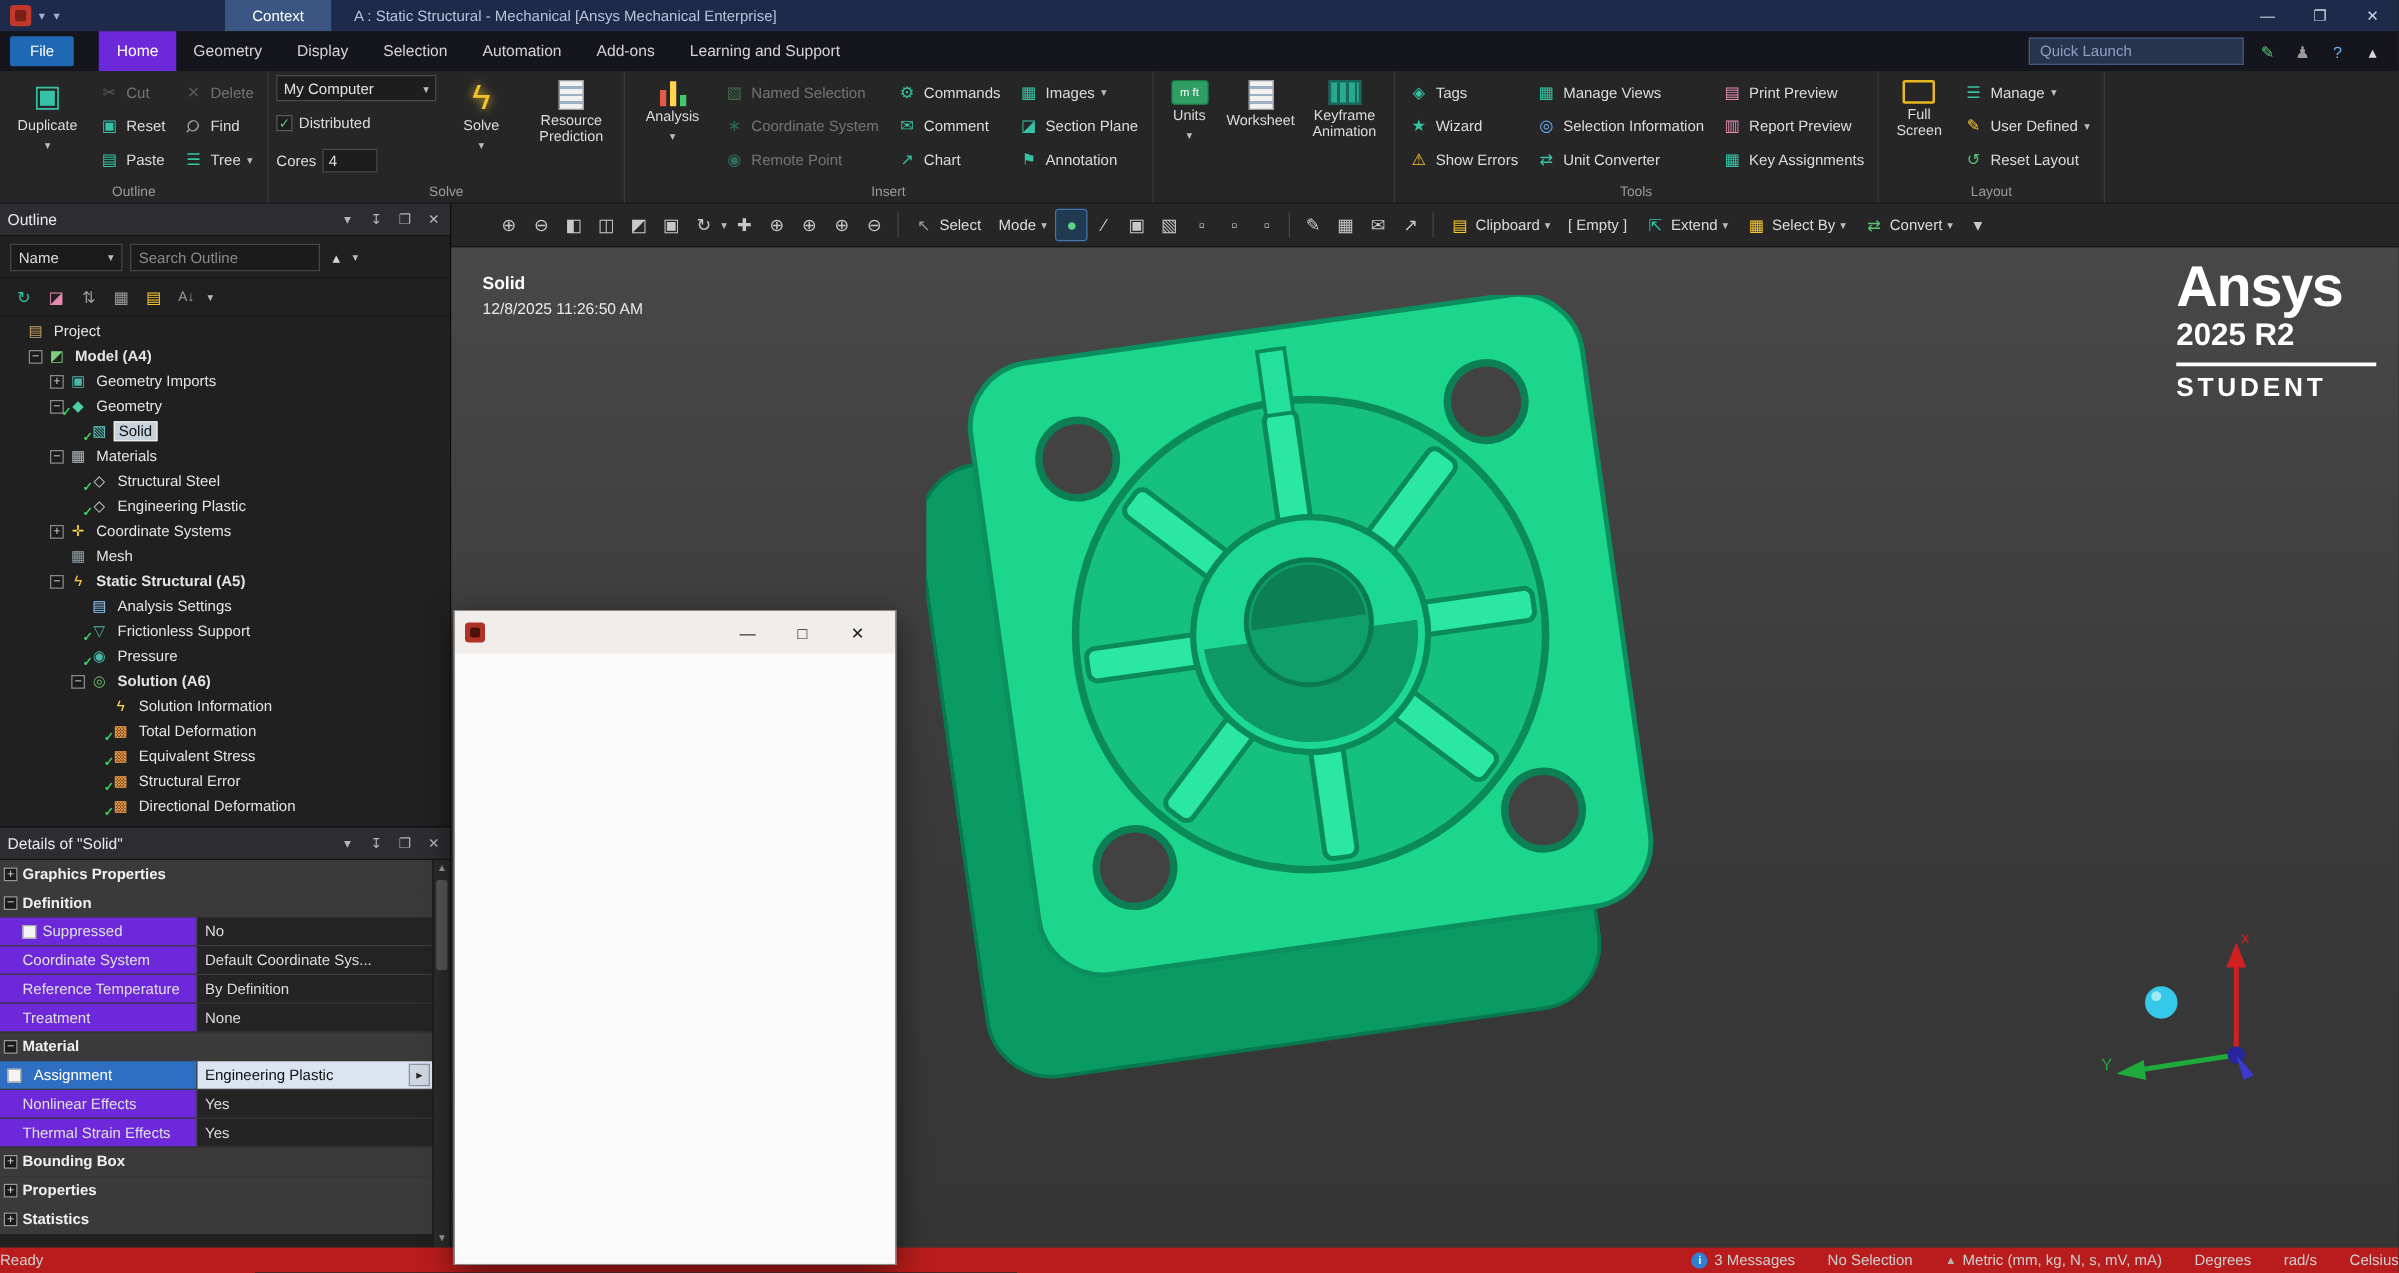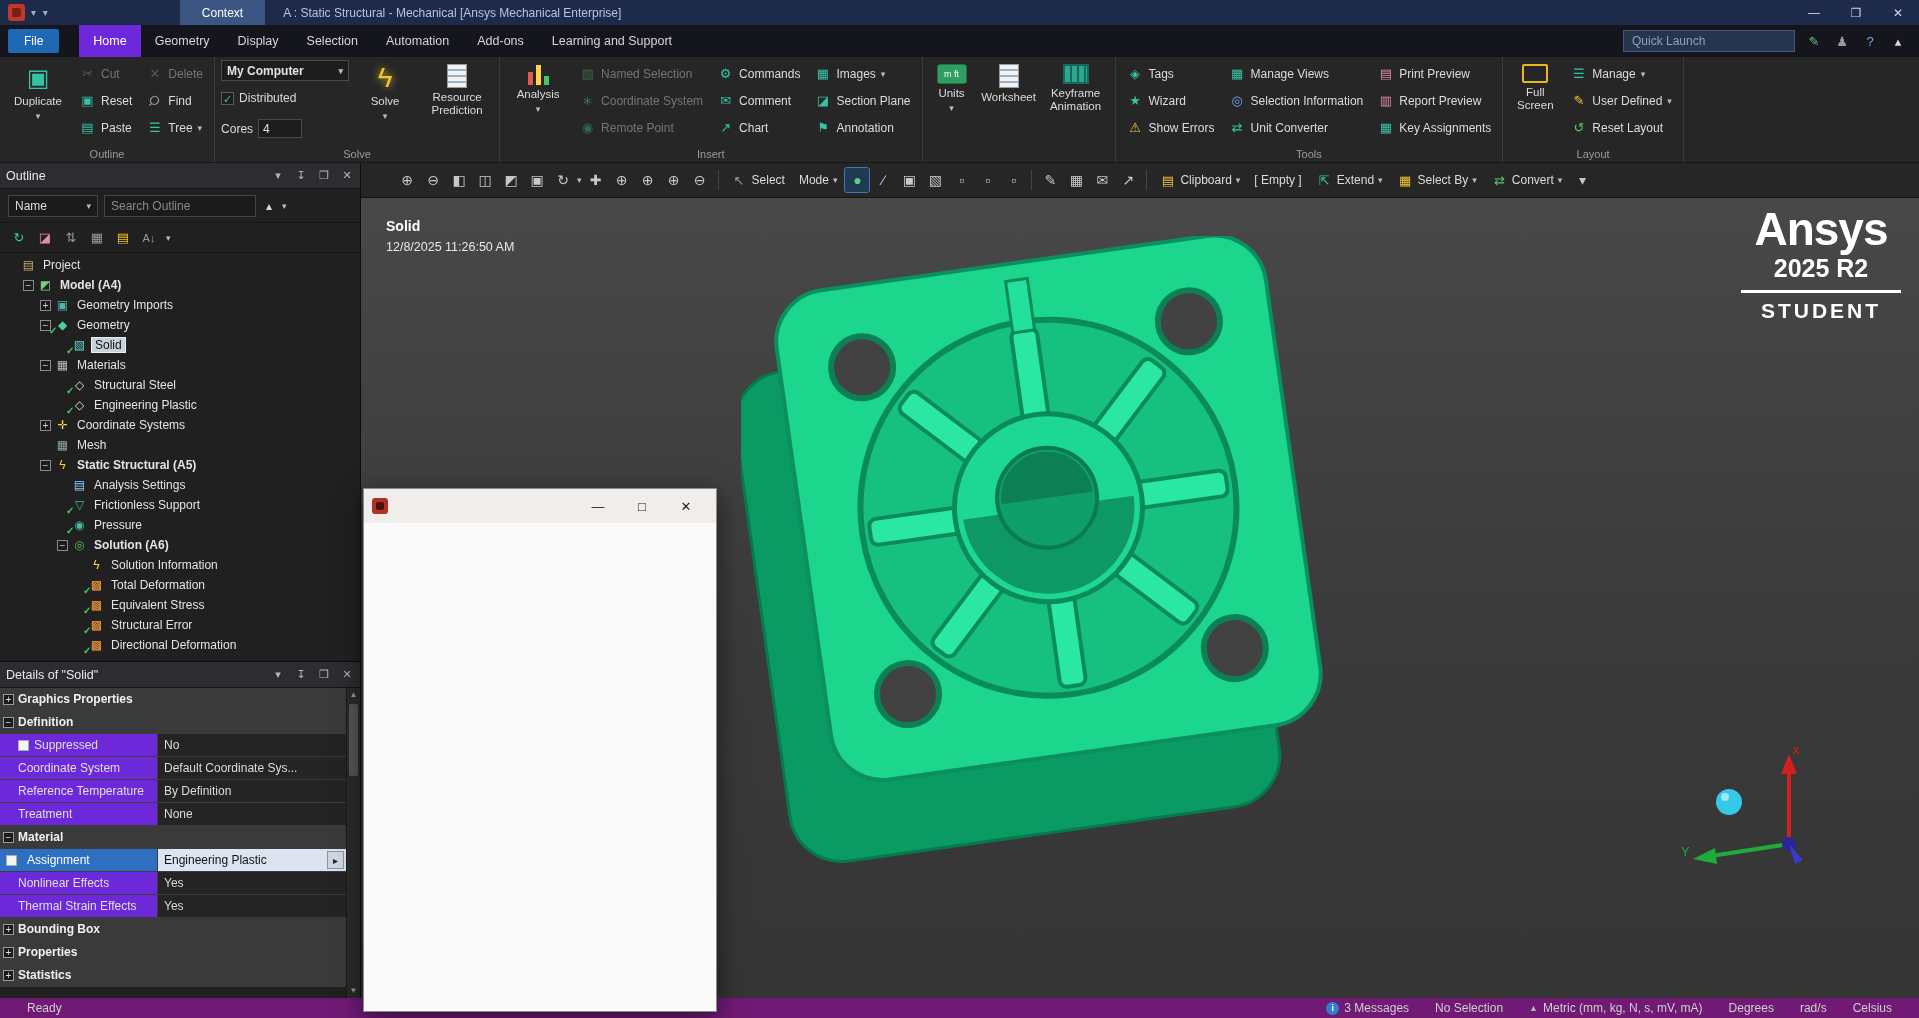--- a/index.html
+++ b/index.html
@@ -31,21 +31,21 @@
   .rgroup { position:relative; border-right:1px solid #3a3a3a; padding:3px 6px 18px 6px; display:flex; gap:4px; }
   .glabel { position:absolute; bottom:2px; left:0; right:0; text-align:center; color:#9b9b9b; font-size:11px; }
   .rcol { display:flex; flex-direction:column; justify-content:flex-start; }
   .rs { height:27px; display:flex; align-items:center; gap:5px; padding:0 5px; white-space:nowrap; font-size:12px; color:#dcdcdc; border-radius:2px; }
   .rbig { width:64px; display:flex; flex-direction:column; align-items:center; justify-content:flex-start; text-align:center; font-size:11.5px; line-height:1.15; padding-top:4px; gap:3px; border-radius:2px; color:#dcdcdc; }
   .bigic { width:30px; height:28px; display:flex; align-items:center; justify-content:center; font-size:24px; }
   .ri { width:17px; display:inline-flex; justify-content:center; font-size:13px; }
   .teal { color:#35c3a5; } .yellow { color:#f4c430; } .green { color:#58c470; } .blue { color:#6aa8e8; } .gray { color:#9a9a9a; } .pink { color:#e58ab0; }
   .dis { opacity:.42; }
   .caret { font-size:9px; color:#bdbdbd; }
-  .combo { background:#1d1d1d; border:1px solid #4a4a4a; height:21px; display:flex; align-items:center; padding:0 5px; gap:8px; width:128px; font-size:12px; color:#e2e2e2;font-weight:bold; }
+  .combo { background:#1d1d1d; border:1px solid #4a4a4a; height:21px; display:flex; align-items:center; padding:0 5px; gap:8px; width:128px; font-size:12px; color:#e2e2e2; }
   .combo .caret { margin-left:auto; }
   .cores-input { width:44px; height:19px; background:#1d1d1d; border:1px solid #4a4a4a; color:#e2e2e2; padding:0 4px; font-size:12px; }
   .chk { width:13px; height:13px; background:#1d1d1d; border:1px solid #5a5a5a; color:#58c470; font-size:11px; line-height:12px; text-align:center; }
   .icon-bars { width:23px; height:21px; background-image:linear-gradient(#e25b4a,#e25b4a),linear-gradient(#ffd34d,#ffd34d),linear-gradient(#43c96b,#43c96b); background-size:5px 13px,5px 20px,5px 9px; background-position:1px 100%,9px 100%,17px 100%; background-repeat:no-repeat; }
   .icon-units { width:30px; height:20px; background:#2e9e62; border:1px solid #1d7546; border-radius:3px; color:#fff; font-size:9px; display:flex; align-items:center; justify-content:center; white-space:nowrap; }
   .icon-doc { width:20px; height:24px; background:#f2f2f2; border:1px solid #999; background-image:repeating-linear-gradient(#f2f2f2 0 4px, #9ab0c4 4px 6px); }
   .icon-film { width:26px; height:20px; background:#2aa88f; border:2px solid #16695a; background-image:repeating-linear-gradient(90deg, transparent 0 5px, #16695a 5px 7px); }
   .icon-screen { width:26px; height:19px; border:2px solid #e8b820; border-radius:2px; }
 
   
@@ -97,37 +97,37 @@
   .d-chk { width:11px; height:11px; border:1px solid #aaa; background:#f4f4f4; flex:none; }
   .dd-btn { position:absolute; right:2px; top:2px; bottom:2px; width:17px; background:#cfd6e0; border:1px solid #8a94a2; color:#222; display:flex; align-items:center; justify-content:center; font-size:10px; }
   .vscroll { position:absolute; right:0; top:0; bottom:0; width:14px; background:#2b2b2b; border-left:1px solid #1a1a1a; }
   .vs-btn { height:14px; text-align:center; font-size:8px; color:#9a9a9a; line-height:14px; }
   .vs-thumb { position:absolute; top:16px; left:2px; right:2px; height:72px; background:#555; border-radius:2px; }
 
   
   .viewport { position:absolute; top:198px; left:361px; right:0; bottom:20px; background:linear-gradient(#484848,#3a3a3a 55%,#353535); overflow:hidden; }
   .vp-label { position:absolute; left:25px; top:20px; color:#fff; font-weight:bold; font-size:14px; }
   .vp-time { position:absolute; left:25px; top:42px; color:#e8e8e8; font-size:12.5px; }
-  .ansys-logo { position:absolute; right:18px; top:8px; text-align:center; color:#fff; }
+  .ansys-logo { position:absolute; right:18px; top:8px; text-align:left; color:#fff; }
   .ansys-brand { font-size:46px; font-weight:bold; letter-spacing:-1px; line-height:1; }
   .ansys-ver { font-size:25px; font-weight:bold; margin-top:2px; }
   .ansys-rule { height:3px; background:#fff; margin:7px 0 6px 0; width:160px; margin-left:auto; }
   .ansys-ed { font-size:21px; font-weight:bold; letter-spacing:3px; }
 
   
   .dialog { position:absolute; left:363px; top:488px; width:354px; height:524px; background:#faf8f7; border:1px solid #8a8a8a; box-shadow:0 6px 24px rgba(0,0,0,.55); z-index:50; }
   .dlg-title { height:34px; background:#f1edea; display:flex; align-items:center; padding:0 8px; }
   .dlg-icon { width:16px; height:16px; background:#b03226; border-radius:3px; position:relative; }
   .dlg-icon::after { content:""; position:absolute; inset:4px; background:#4d120c; border-radius:2px; }
   .dlg-btns { margin-left:auto; display:flex; }
   .dlg-btn { width:44px; height:34px; display:flex; align-items:center; justify-content:center; color:#222; font-size:13px; }
   .dlg-body { position:absolute; top:34px; left:0; right:0; bottom:0; background:#fbfafa; }
 
   
-  .statusbar { position:absolute; bottom:0; left:0; right:0; height:20px; background:#701a75; display:flex; align-items:center; font-size:12px; color:#cfcfcf; padding:0 27px; }
+  .statusbar { position:absolute; bottom:0; left:0; right:0; height:20px; background:#b91c1c; display:flex; align-items:center; font-size:12px; color:#cfcfcf; padding:0 0; }
   .sb-right { margin-left:auto; display:flex; align-items:center; gap:26px; }
   .info-dot { width:13px; height:13px; border-radius:50%; background:#2f7fd6; color:#fff; font-size:9px; font-weight:bold; display:inline-flex; align-items:center; justify-content:center; margin-right:5px; }
   .sb-item { display:flex; align-items:center; }
   .sb-tri { color:#b5b5b5; font-size:9px; margin-right:5px; }
 </style>
 </head>
 <body>
 
 <div class="titlebar">
   <div class="appicon"></div>

